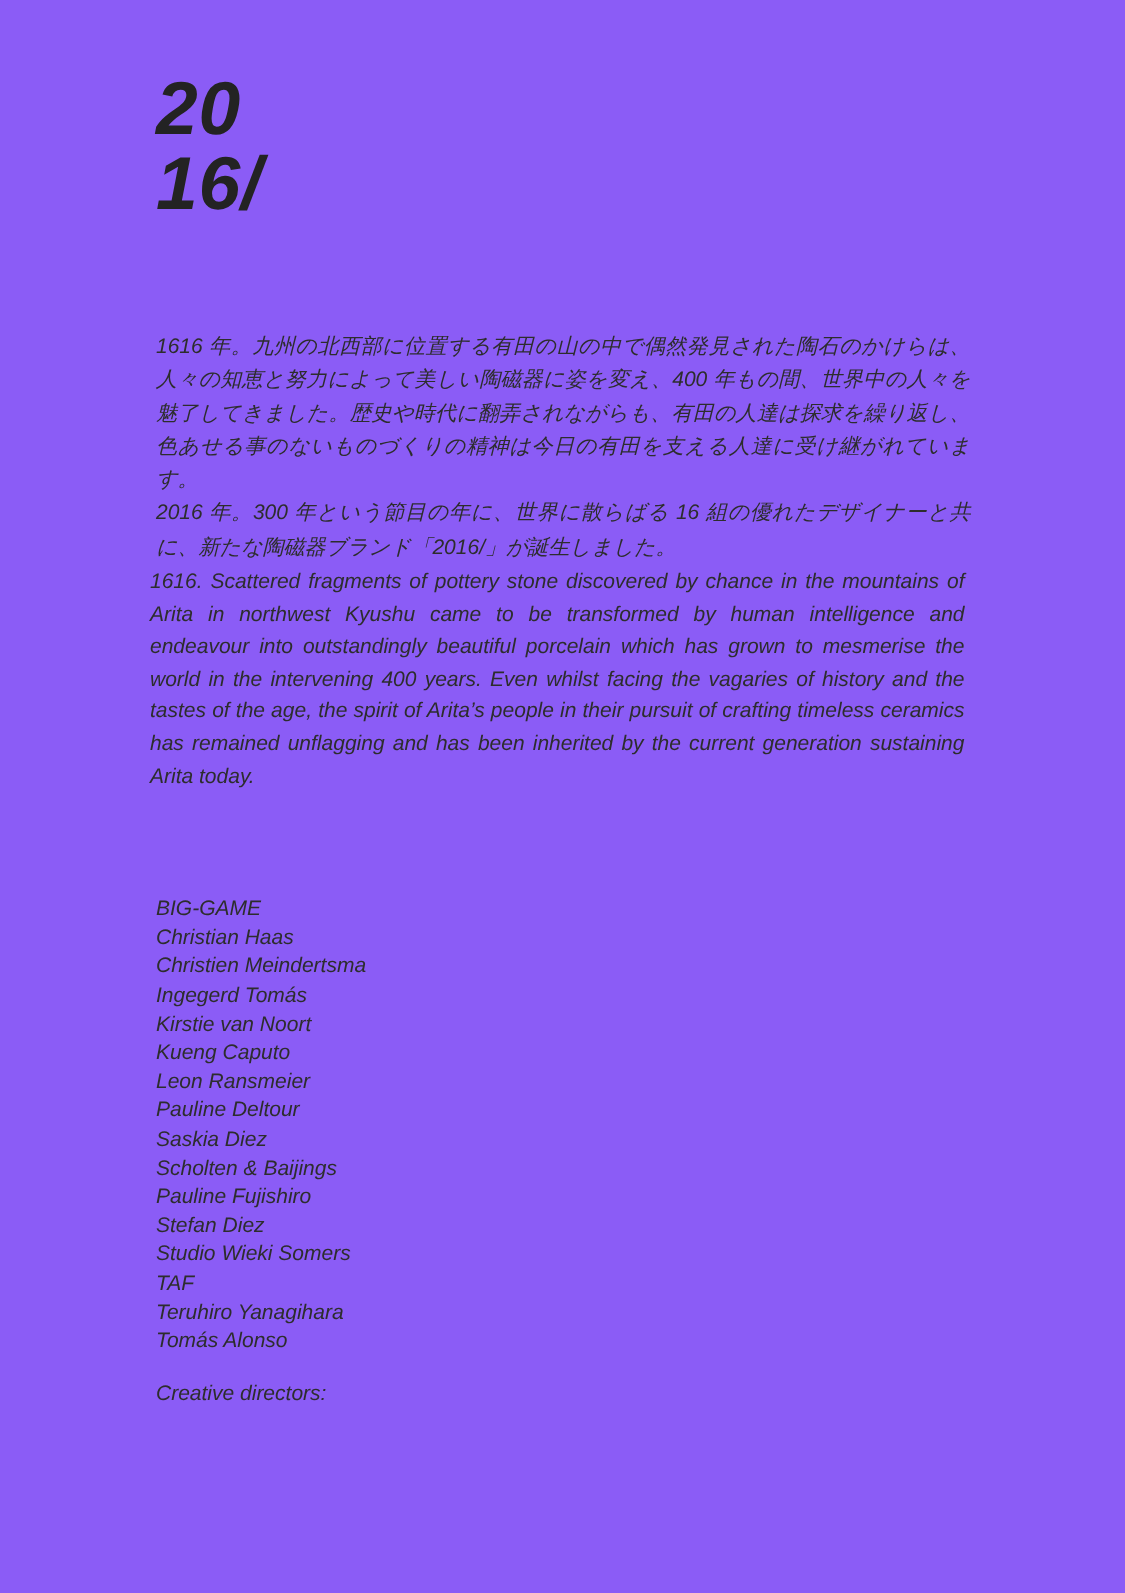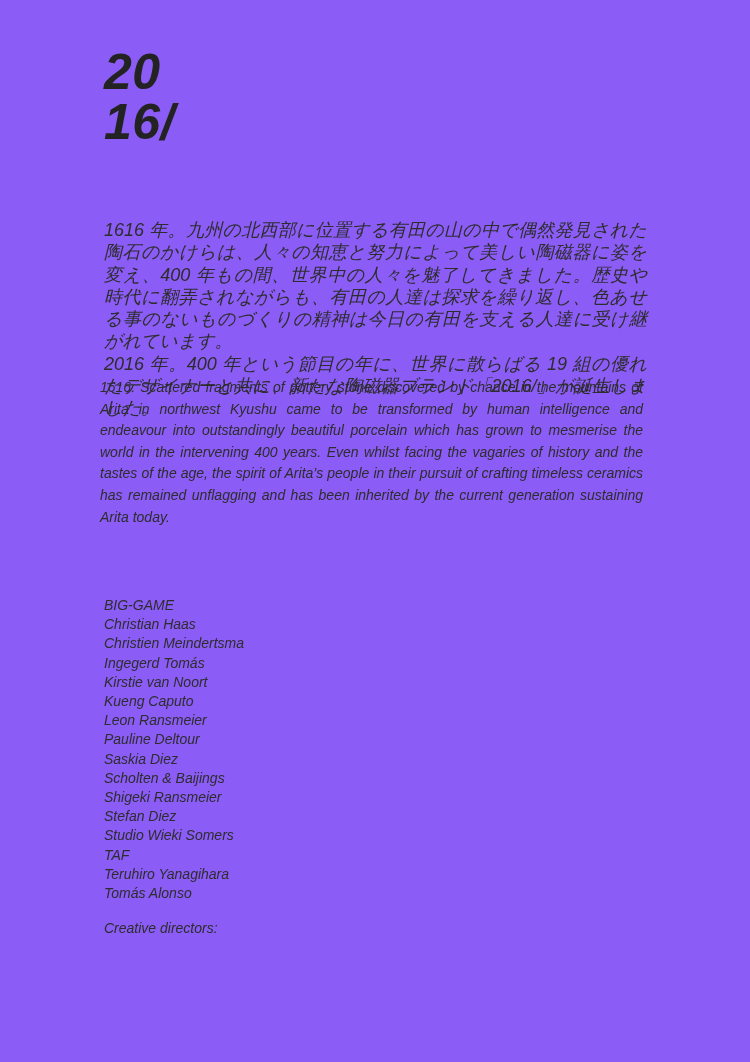--- a/index.html
+++ b/index.html
@@ -25,21 +25,21 @@
     line-height: 50px;
     font-weight: 600;
     letter-spacing: 0.5px;
     color: #232323;
   }
   .intro-ja {
     position: absolute;
     left: 104px;
     top: 219px;
     width: 543px;
-    font-size: 18px;
+    font-size: 14px;
     line-height: 22.3px;
     text-align: justify;
     text-justify: inter-ideograph;
   }
   .intro-en {
     position: absolute;
     left: 100px;
     top: 377px;
     width: 543px;
     font-size: 14px;
@@ -79,39 +79,39 @@
 
 <div class="page">
 
   <div class="logo">
     <div>20</div>
     <div>16/</div>
   </div>
 
   <div class="intro-ja">
     <p>1616 年。九州の北西部に位置する有田の山の中で偶然発見された陶石のかけらは、人々の知恵と努力によって美しい陶磁器に姿を変え、400 年もの間、世界中の人々を魅了してきました。歴史や時代に翻弄されながらも、有田の人達は探求を繰り返し、色あせる事のないものづくりの精神は今日の有田を支える人達に受け継がれています。</p>
-    <p>2016 年。400 年という節目の年に、世界に散らばる 19 組の優れたデザイナーと共に、新たな陶磁器ブランド「2016/」が誕生しました。</p>
+    <p>2016 年。300 年という節目の年に、世界に散らばる 16 組の優れたデザイナーと共に、新たな陶磁器ブランド「2016/」が誕生しました。</p>
   </div>
 
   <div class="intro-en">
     <p>1616. Scattered fragments of pottery stone discovered by chance in the mountains of Arita in northwest Kyushu came to be transformed by human intelligence and endeavour into outstandingly beautiful porcelain which has grown to mesmerise the world in the intervening 400 years. Even whilst facing the vagaries of history and the tastes of the age, the spirit of Arita’s people in their pursuit of crafting timeless ceramics has remained unflagging and has been inherited by the current generation sustaining Arita today.</p>
   </div>
 
   <ul class="designers">
     <li>BIG-GAME</li>
     <li>Christian Haas</li>
     <li>Christien Meindertsma</li>
     <li>Ingegerd Tomás</li>
     <li>Kirstie van Noort</li>
     <li>Kueng Caputo</li>
     <li>Leon Ransmeier</li>
     <li>Pauline Deltour</li>
     <li>Saskia Diez</li>
     <li>Scholten &amp; Baijings</li>
-    <li>Shigeki Ransmeier</li>
+    <li>Pauline Fujishiro</li>
     <li>Stefan Diez</li>
     <li>Studio Wieki Somers</li>
     <li>TAF</li>
     <li>Teruhiro Yanagihara</li>
     <li>Tomás Alonso</li>
   </ul>
 
   <div class="credits">
     <div>Creative directors:</div>
   </div>

